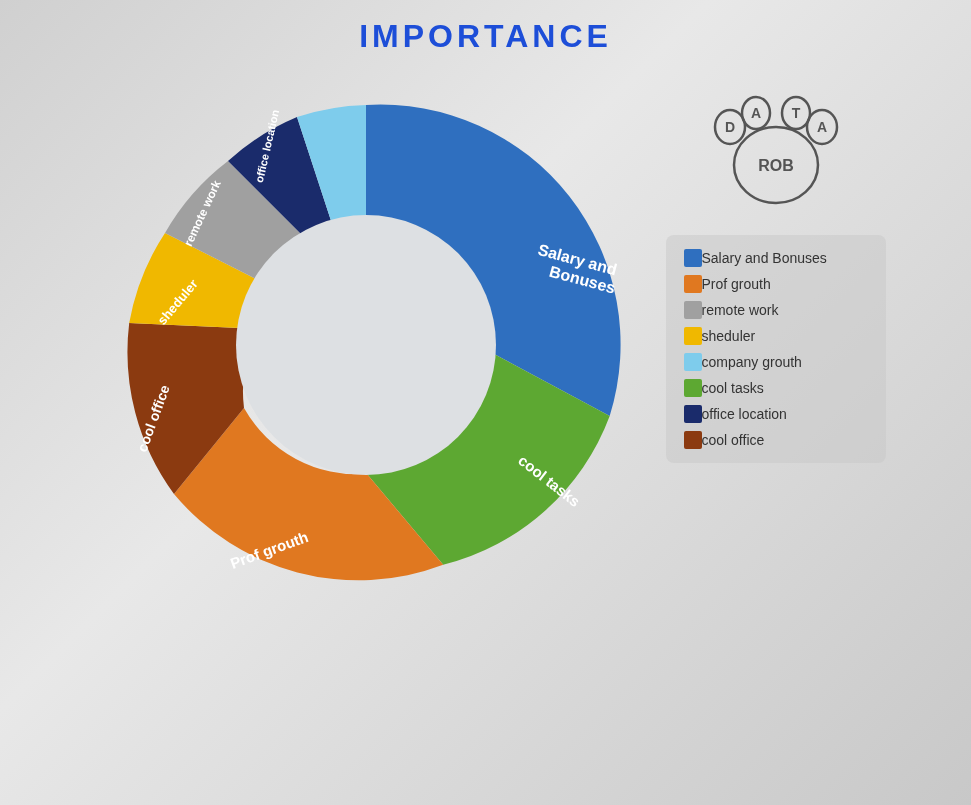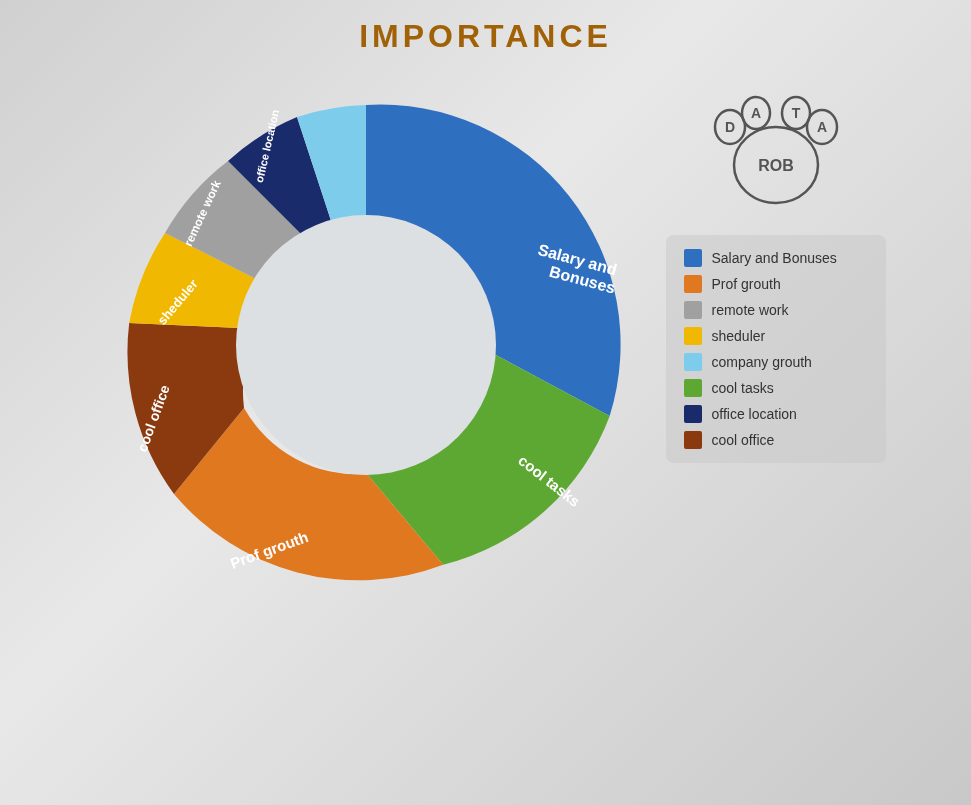--- a/index.html
+++ b/index.html
@@ -11,21 +11,21 @@
       overflow: hidden;
       display: flex;
       flex-direction: column;
       align-items: center;
     }
 
     .title {
       margin-top: 18px;
       font-size: 32px;
       font-weight: bold;
-      color: #a16207;
+      color: #1d4ed8;
       letter-spacing: 4px;
       text-align: center;
     }
 
     .main-content {
       display: flex;
       flex-direction: row;
       align-items: flex-start;
       justify-content: center;
       width: 100%;
@@ -67,21 +67,20 @@
       padding: 14px 18px;
       display: flex;
       flex-direction: column;
       gap: 8px;
       min-width: 220px;
     }
 
     .legend-item {
       display: flex;
       align-items: center;
-      gap: 10px;
       text-align: center;
     }
 
     .legend-color {
       width: 18px;
       height: 18px;
       flex-shrink: 0;
       border-radius: 2px;
     }
 

